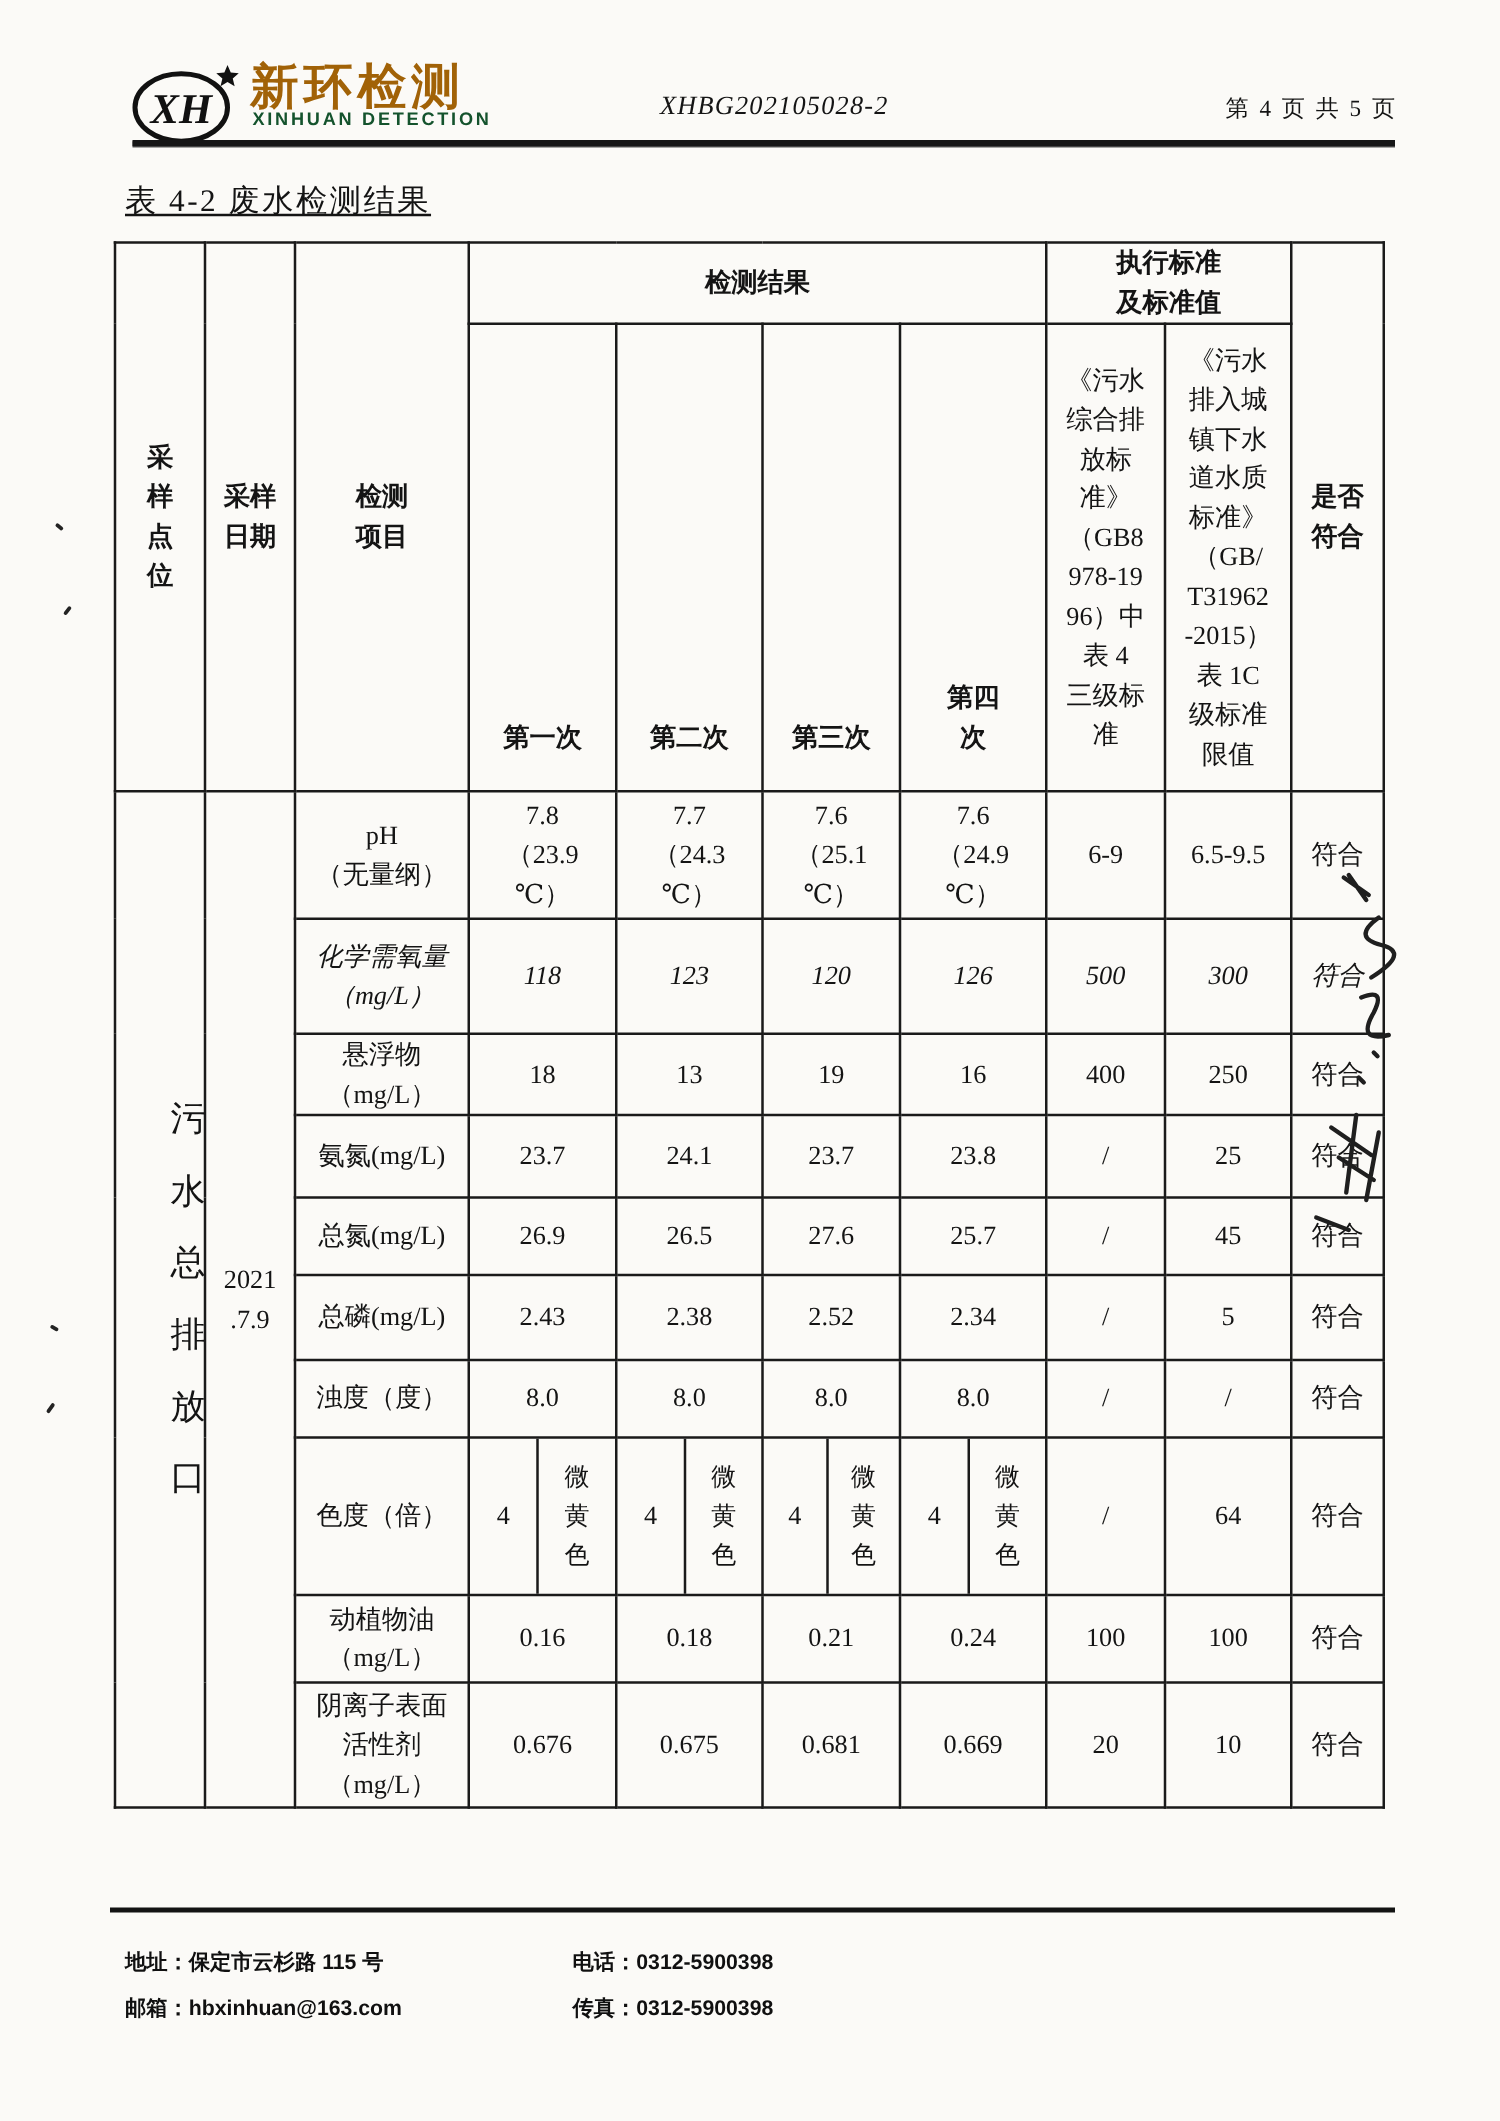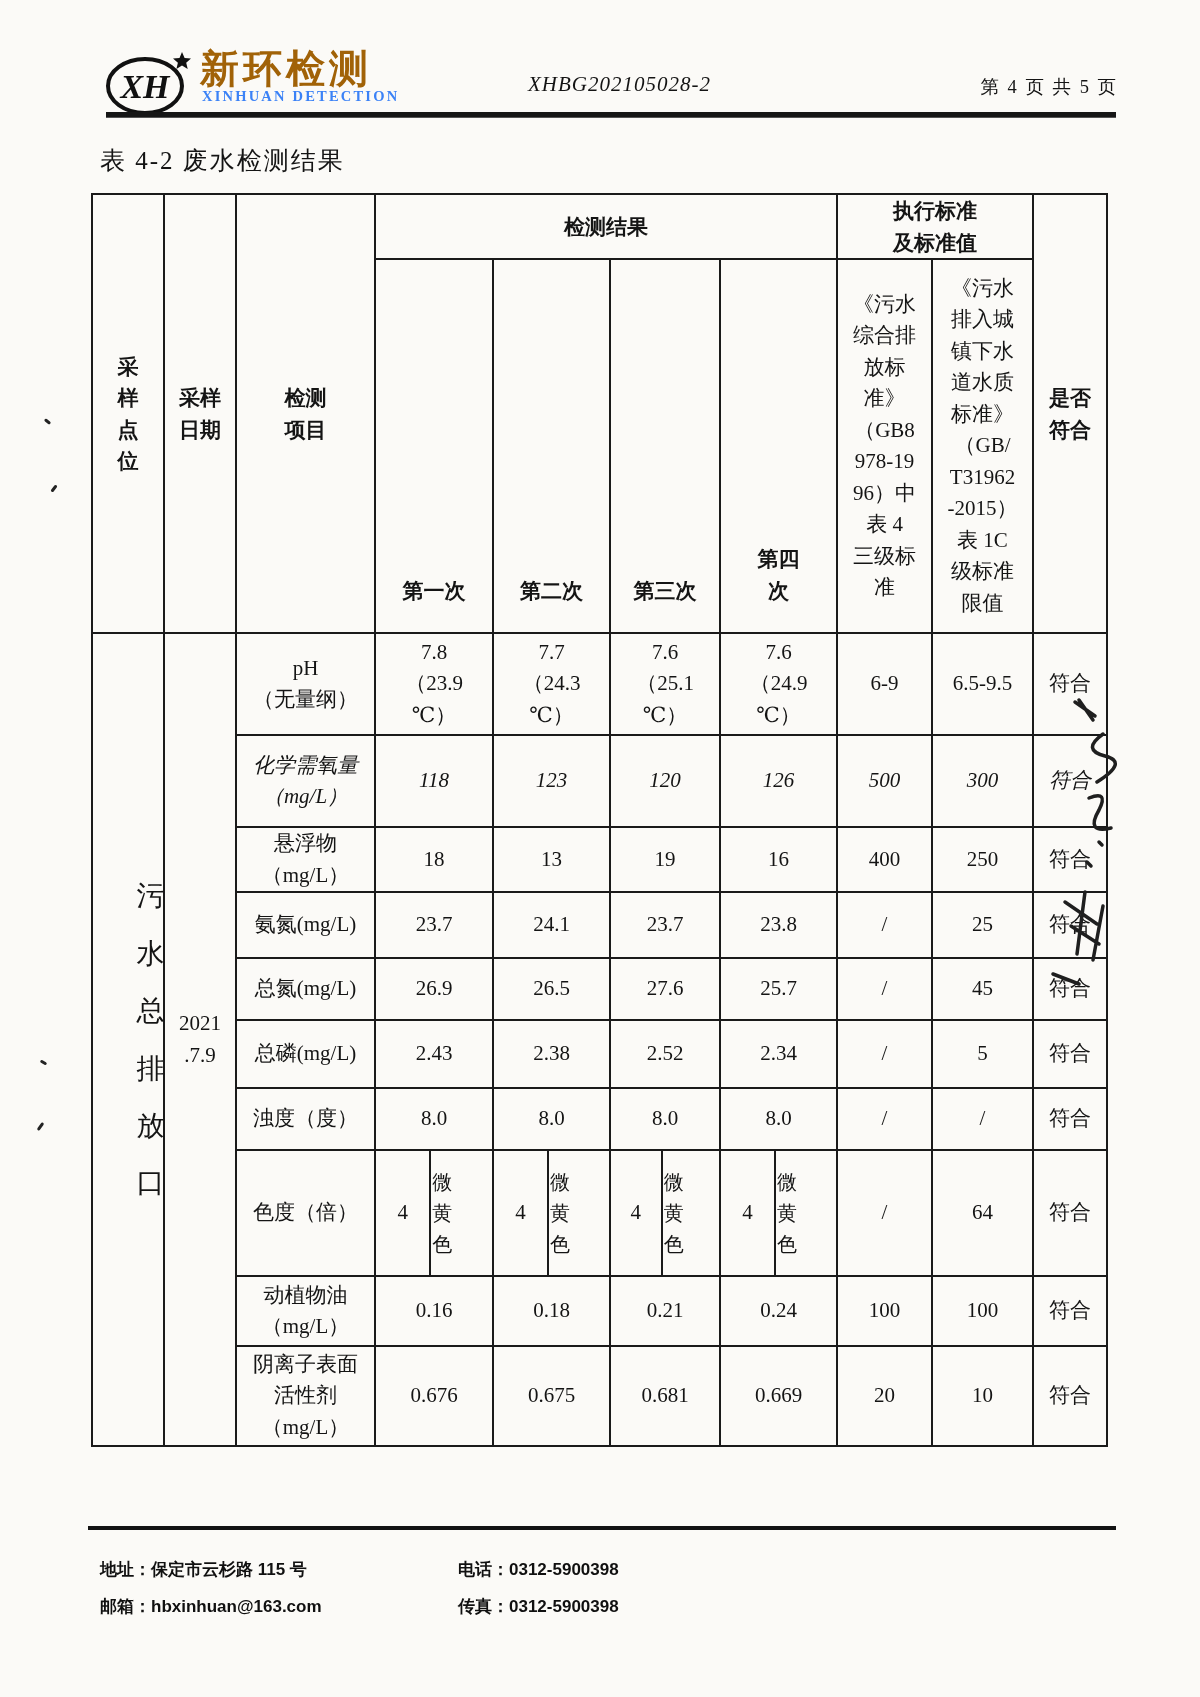--- a/index.html
+++ b/index.html
@@ -5,45 +5,45 @@
   html,body{margin:0;padding:0;}
   body{width:1200px;height:1697px;position:relative;background:#fbfaf7;
        font-family:"Liberation Serif","DejaVu Serif",serif;color:#141414;}
   .page{position:absolute;inset:0;overflow:hidden;}
 
   
   .hdr{position:absolute;left:0;top:0;width:1092px;height:130px;}
   .logo-svg{position:absolute;left:104px;top:48px;}
   .brand{position:absolute;left:200px;top:42px;font-family:"Liberation Sans","DejaVu Sans",sans-serif;
          font-weight:900;font-size:39px;letter-spacing:4px;color:#a16207;}
-  .brand-en{position:absolute;left:202px;top:88px;font-family:Liberation Serif, serif;
-         font-weight:700;font-size:14.5px;letter-spacing:2.2px;color:#3b82f6;}
+  .brand-en{position:absolute;left:202px;top:88px;font-family:Liberation Sans, sans-serif;
+         font-weight:700;font-size:14.5px;letter-spacing:2.2px;color:#14532d;}
   .report-no{position:absolute;left:528px;top:72px;font-style:italic;font-size:21px;letter-spacing:1px;}
   .page-no{position:absolute;left:878px;top:74px;width:240px;text-align:right;font-size:18.5px;letter-spacing:2px;}
   .hdr-rule{position:absolute;left:106px;top:112px;width:1010px;height:5px;background:#161616;
             box-shadow:0 1px 0 #555;}
 
   
-  .tbl-title{position:absolute;left:100px;top:144px;font-size:25px;letter-spacing:2px;}
+  .tbl-title{position:absolute;left:100px;top:144px;font-size:25px;letter-spacing:2px;text-decoration:underline;}
 
   
   table.rpt{position:absolute;left:91px;top:193px;width:1015px;border-collapse:collapse;
             table-layout:fixed;}
   table.rpt td{border:2px solid #1a1a1a;text-align:center;vertical-align:middle;
                padding:0 2px;font-size:21px;line-height:1.5;}
   .pre{white-space:pre-line;}
   .hd{font-family:"Liberation Sans","DejaVu Sans",sans-serif;font-weight:700;font-size:22px;line-height:1.65;}
   .run{vertical-align:bottom !important;padding-bottom:26px !important;}
   .std{font-size:20px;line-height:1.7;font-weight:400;}
   .ok{font-size:21px;}
   .vtext6{display:inline-block;width:1.1em;word-break:break-all;line-height:2.05;font-size:28px;margin-left:40px;}
   .vtext3{display:inline-block;width:1.1em;word-break:break-all;line-height:1.55;font-size:20px;}
   .split-wrap{display:flex;height:100%;align-items:stretch;}
   .split-l{flex:0 0 46%;display:flex;align-items:center;justify-content:center;}
-  .split-r{flex:1 1 auto;border-left:2px solid #1a1a1a;display:flex;align-items:center;}
+  .split-r{flex:1 1 auto;border-left:2px solid #1a1a1a;display:flex;align-items:center;justify-content:center;}
   td.splitcell{padding:0 !important;height:inherit;}
   tr.hr1{height:60px;} tr.hr2{height:374px;}
   tr.r0{height:102px;} tr.r1{height:92px;font-style:italic;} tr.r2{height:59px;} tr.r3{height:66px;}
   tr.r4{height:62px;}  tr.r5{height:68px;margin-left:48px;} tr.r6{height:62px;} tr.r7{height:124px;}
   tr.r8{height:70px;}  tr.r9{height:100px;}
 
   
   .ftr-rule{position:absolute;left:88px;top:1526px;width:1028px;height:4px;background:#131313;}
   .ftr{position:absolute;top:1551px;font-family:"Liberation Sans","DejaVu Sans",sans-serif;
        font-weight:600;font-size:17px;line-height:37px;color:#101010;}

